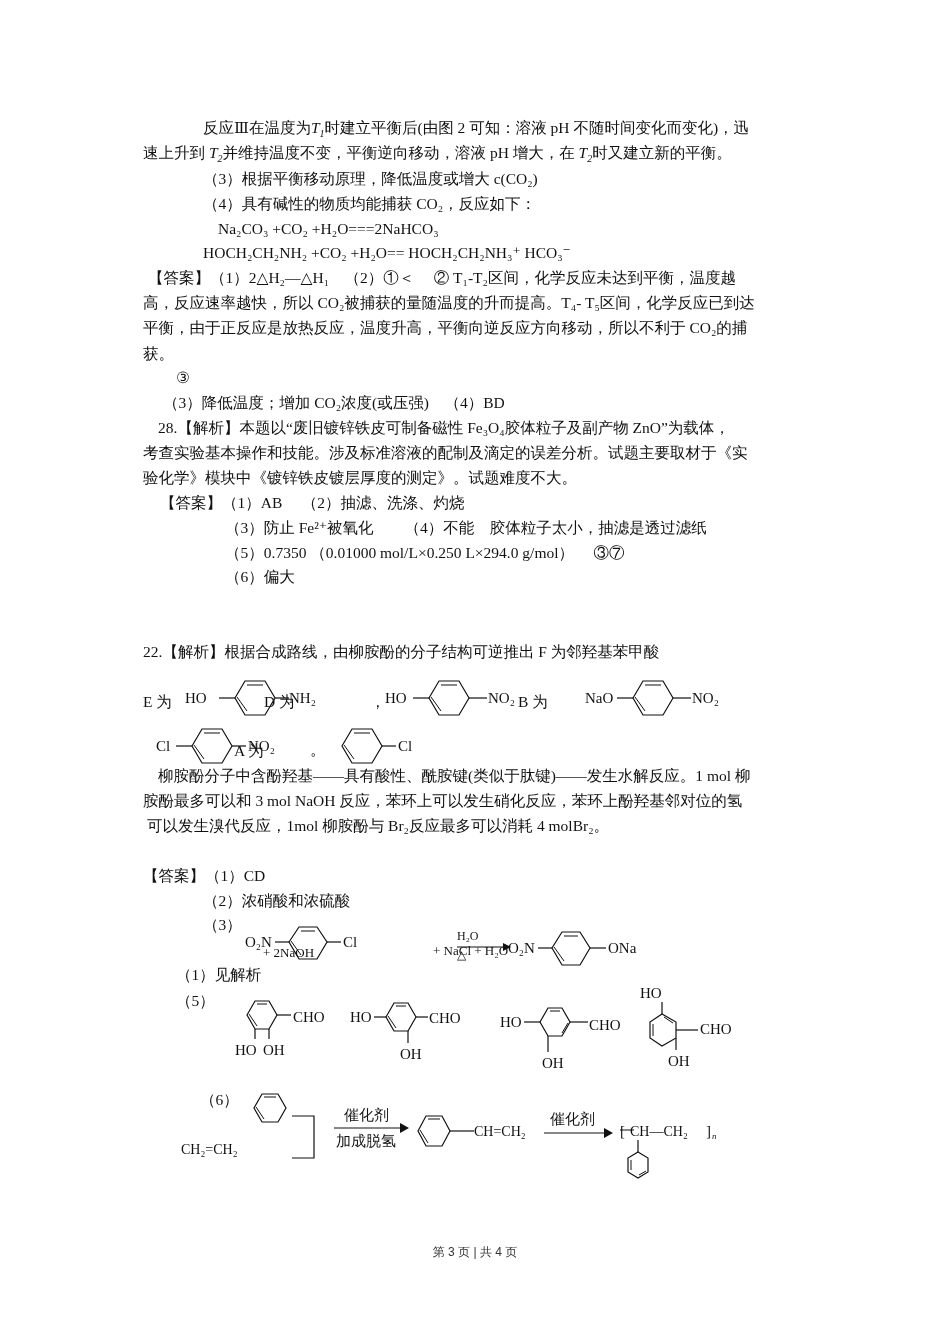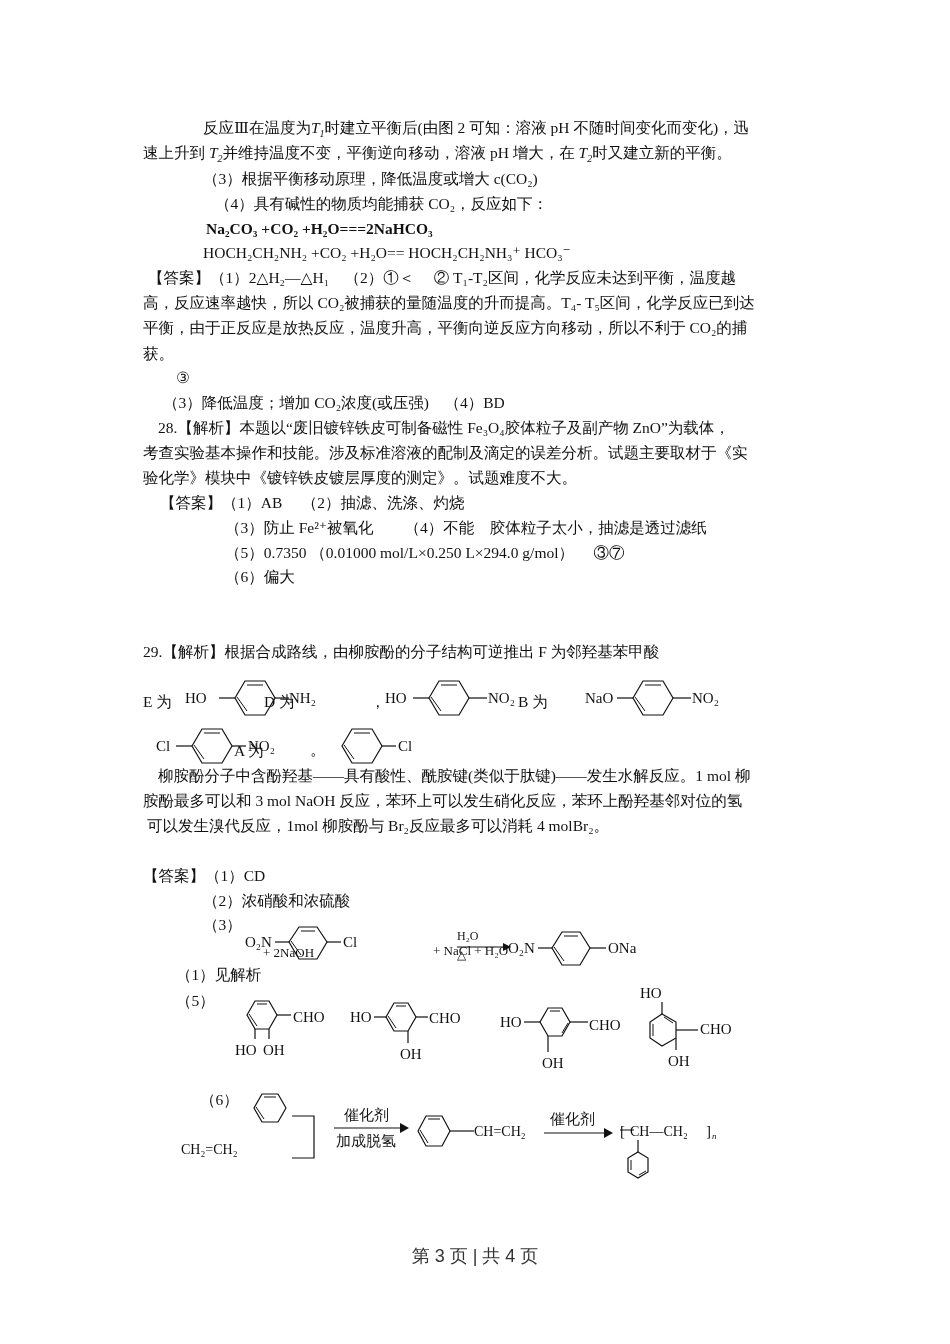--- a/index.html
+++ b/index.html
@@ -5,52 +5,52 @@
   html, body { margin: 0; padding: 0; background: #ffffff; }
   body { width: 950px; height: 1344px; position: relative; overflow: hidden;
          font-family: "Liberation Serif", "DejaVu Serif", serif; color: #111; }
   .abs { position: absolute; white-space: nowrap; font-size: 15.5px; line-height: 20px; }
   .it { font-style: italic; }
   sub, sup { font-size: 10px; line-height: 0; }
   .mol { position: absolute; }
   .mol svg { overflow: visible; }
   .lbl { font-family: "Liberation Serif", serif; font-size: 15px; fill: #111; }
   .footer { position: absolute; left: 0; width: 950px; top: 1244px; text-align: center;
-            font-family: "Liberation Sans", "DejaVu Sans", sans-serif; font-size: 18px; color: #333; }
+            font-family: "Liberation Sans", "DejaVu Sans", sans-serif; font-size: 12px; color: #333; }
 </style>
 </head>
 <body>
 
 <div class="abs" style="left:203px;top:118px;">
   <span>反应Ⅲ在温度为</span><span class="it">T<sub>1</sub></span><span>时建立平衡后(由图 2 可知：溶液 pH 不随时间变化而变化)，迅</span>
 </div>
 <div class="abs" style="left:143px;top:143px;">
   <span>速上升到</span> <span class="it">T<sub>2</sub></span><span>并维持温度不变，平衡逆向移动，溶液 pH 增大，在</span> <span class="it">T<sub>2</sub></span><span>时又建立新的平衡。</span>
 </div>
 <div class="abs" style="left:203px;top:169px;">（3）根据平衡移动原理，降低温度或增大 c(CO₂)</div>
-<div class="abs" style="left:203px;top:194px;margin-left:12px;">（4）具有碱性的物质均能捕获 CO₂，反应如下：</div>
-<div class="abs" style="left:206px;top:219px;font-weight:bold;">Na₂CO₃ +CO₂ +H₂O===2NaHCO₃</div>
+<div class="abs" style="left:203px;top:194px;">（4）具有碱性的物质均能捕获 CO₂，反应如下：</div>
+<div class="abs" style="left:218px;top:219px;">Na₂CO₃ +CO₂ +H₂O===2NaHCO₃</div>
 <div class="abs" style="left:203px;top:243px;">HOCH₂CH₂NH₂ +CO₂ +H₂O== HOCH₂CH₂NH₃⁺ HCO₃⁻</div>
 
 <div class="abs" style="left:148px;top:268px;">【答案】（1）2△H₂—△H₁　（2）①＜　 ② T₁-T₂区间，化学反应未达到平衡，温度越</div>
 <div class="abs" style="left:143px;top:293px;">高，反应速率越快，所以 CO₂被捕获的量随温度的升而提高。T₄- T₅区间，化学反应已到达</div>
 <div class="abs" style="left:143px;top:318px;">平衡，由于正反应是放热反应，温度升高，平衡向逆反应方向移动，所以不利于 CO₂的捕</div>
 <div class="abs" style="left:143px;top:344px;">获。</div>
 <div class="abs" style="left:176px;top:368px;">③</div>
 <div class="abs" style="left:163px;top:393px;">（3）降低温度；增加 CO₂浓度(或压强)　（4）BD</div>
 
 <div class="abs" style="left:158px;top:418px;font-family:Liberation Serif, serif;">28.【解析】本题以“废旧镀锌铁皮可制备磁性 Fe₃O₄胶体粒子及副产物 ZnO”为载体，</div>
 <div class="abs" style="left:143px;top:443px;">考查实验基本操作和技能。涉及标准溶液的配制及滴定的误差分析。试题主要取材于《实</div>
 <div class="abs" style="left:143px;top:468px;">验化学》模块中《镀锌铁皮镀层厚度的测定》。试题难度不大。</div>
 <div class="abs" style="left:160px;top:493px;">【答案】（1）AB　 （2）抽滤、洗涤、灼烧</div>
 <div class="abs" style="left:225px;top:518px;">（3）防止 Fe²⁺被氧化　　（4）不能　胶体粒子太小，抽滤是透过滤纸</div>
 <div class="abs" style="left:225px;top:543px;">（5）0.7350 （0.01000 mol/L×0.250 L×294.0 g/mol）　 ③⑦</div>
 <div class="abs" style="left:225px;top:567px;">（6）偏大</div>
 
-<div class="abs" style="left:143px;top:642px;">29.【解析】根据合成路线，由柳胺酚的分子结构可逆推出 F 为邻羟基苯甲酸</div>
+<div class="abs" style="left:143px;top:642px;">22.【解析】根据合成路线，由柳胺酚的分子结构可逆推出 F 为邻羟基苯甲酸</div>
 
 <div class="abs" style="left:143px;top:692px;">E 为</div>
 <div class="mol" style="left:185px;top:675px;">
   <svg width="200" height="50">
     <text class="lbl" x="0" y="28">HO</text>
     <line x1="34" y1="23" x2="50" y2="23" stroke="#111" stroke-width="1.2"></line>
     <polygon points="50,23 60,6 80,6 90,23 80,40 60,40" fill="none" stroke="#111" stroke-width="1.2"></polygon>
     <line x1="62" y1="10" x2="78" y2="10" stroke="#111" stroke-width="1"></line>
     <line x1="62" y1="36" x2="52" y2="22" stroke="#111" stroke-width="1"></line>
     <line x1="90" y1="23" x2="104" y2="23" stroke="#111" stroke-width="1.2"></line>

